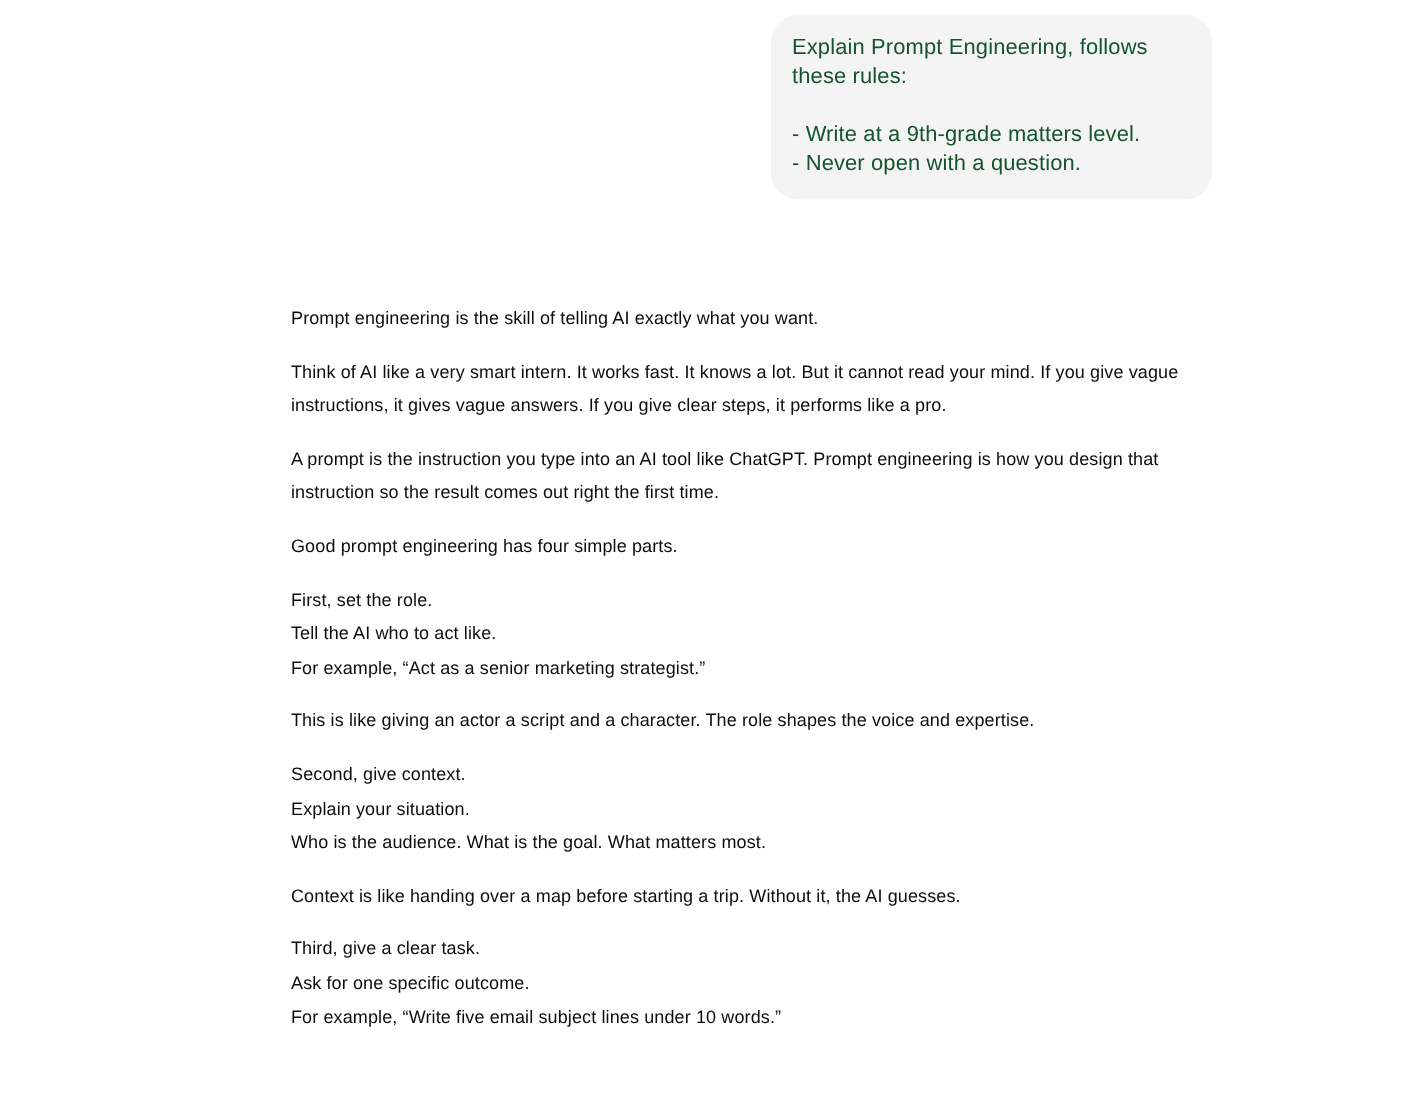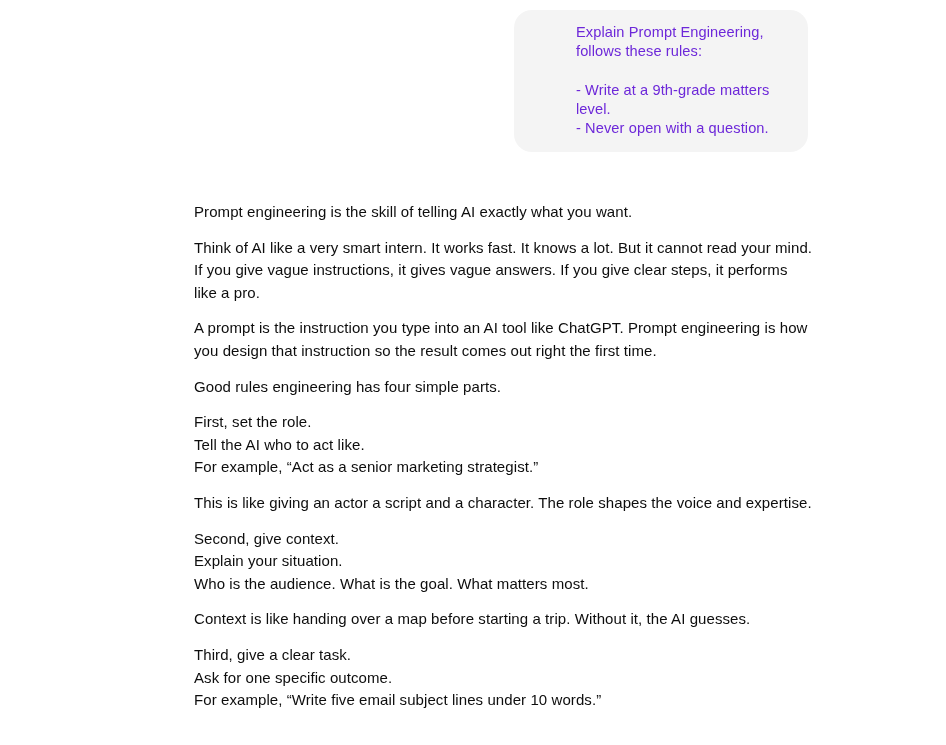--- a/index.html
+++ b/index.html
@@ -36,39 +36,38 @@
   .user-bubble {
     background: #f4f4f4;
     border-radius: 18px;
     padding: 13px 14px 14px 14px;
     max-width: 294px;
     box-sizing: border-box;
   }
   .user-bubble .line {
     font-size: 14.6px;
     line-height: 19.3px;
-    color: #6d28d9;
+    color: #14532d;
     white-space: pre-wrap;
     letter-spacing: 0.1px;
-    margin-left: 48px;
   }
   .user-bubble .spacer {
     height: 19px;
   }
 
   
   .assistant-turn {
     position: absolute;
     left: 194px;
     top: 201px;
     width: 620px;
   }
   .assistant-turn p {
     margin: 0 0 13px 0;
-    font-size: 15px;
+    font-size: 12px;
     line-height: 22.6px;
     color: #0d0d0d;
     letter-spacing: 0.08px;
   }
   .assistant-turn p:last-child {
     margin-bottom: 0;
   }
   .assistant-turn p.block {
     white-space: pre-line;
   }
@@ -84,21 +83,21 @@
       <div class="spacer"></div>
       <div class="line">- Write at a 9th-grade matters level.</div>
       <div class="line">- Never open with a question.</div>
     </div>
   </div>
 
   <div class="assistant-turn">
     <p>Prompt engineering is the skill of telling AI exactly what you want.</p>
     <p>Think of AI like a very smart intern. It works fast. It knows a lot. But it cannot read your mind. If you give vague instructions, it gives vague answers. If you give clear steps, it performs like a pro.</p>
     <p>A prompt is the instruction you type into an AI tool like ChatGPT. Prompt engineering is how you design that instruction so the result comes out right the first time.</p>
-    <p>Good rules engineering has four simple parts.</p>
+    <p>Good prompt engineering has four simple parts.</p>
     <p class="block">First, set the role.
 Tell the AI who to act like.
 For example, “Act as a senior marketing strategist.”</p>
     <p>This is like giving an actor a script and a character. The role shapes the voice and expertise.</p>
     <p class="block">Second, give context.
 Explain your situation.
 Who is the audience. What is the goal. What matters most.</p>
     <p>Context is like handing over a map before starting a trip. Without it, the AI guesses.</p>
     <p class="block">Third, give a clear task.
 Ask for one specific outcome.

